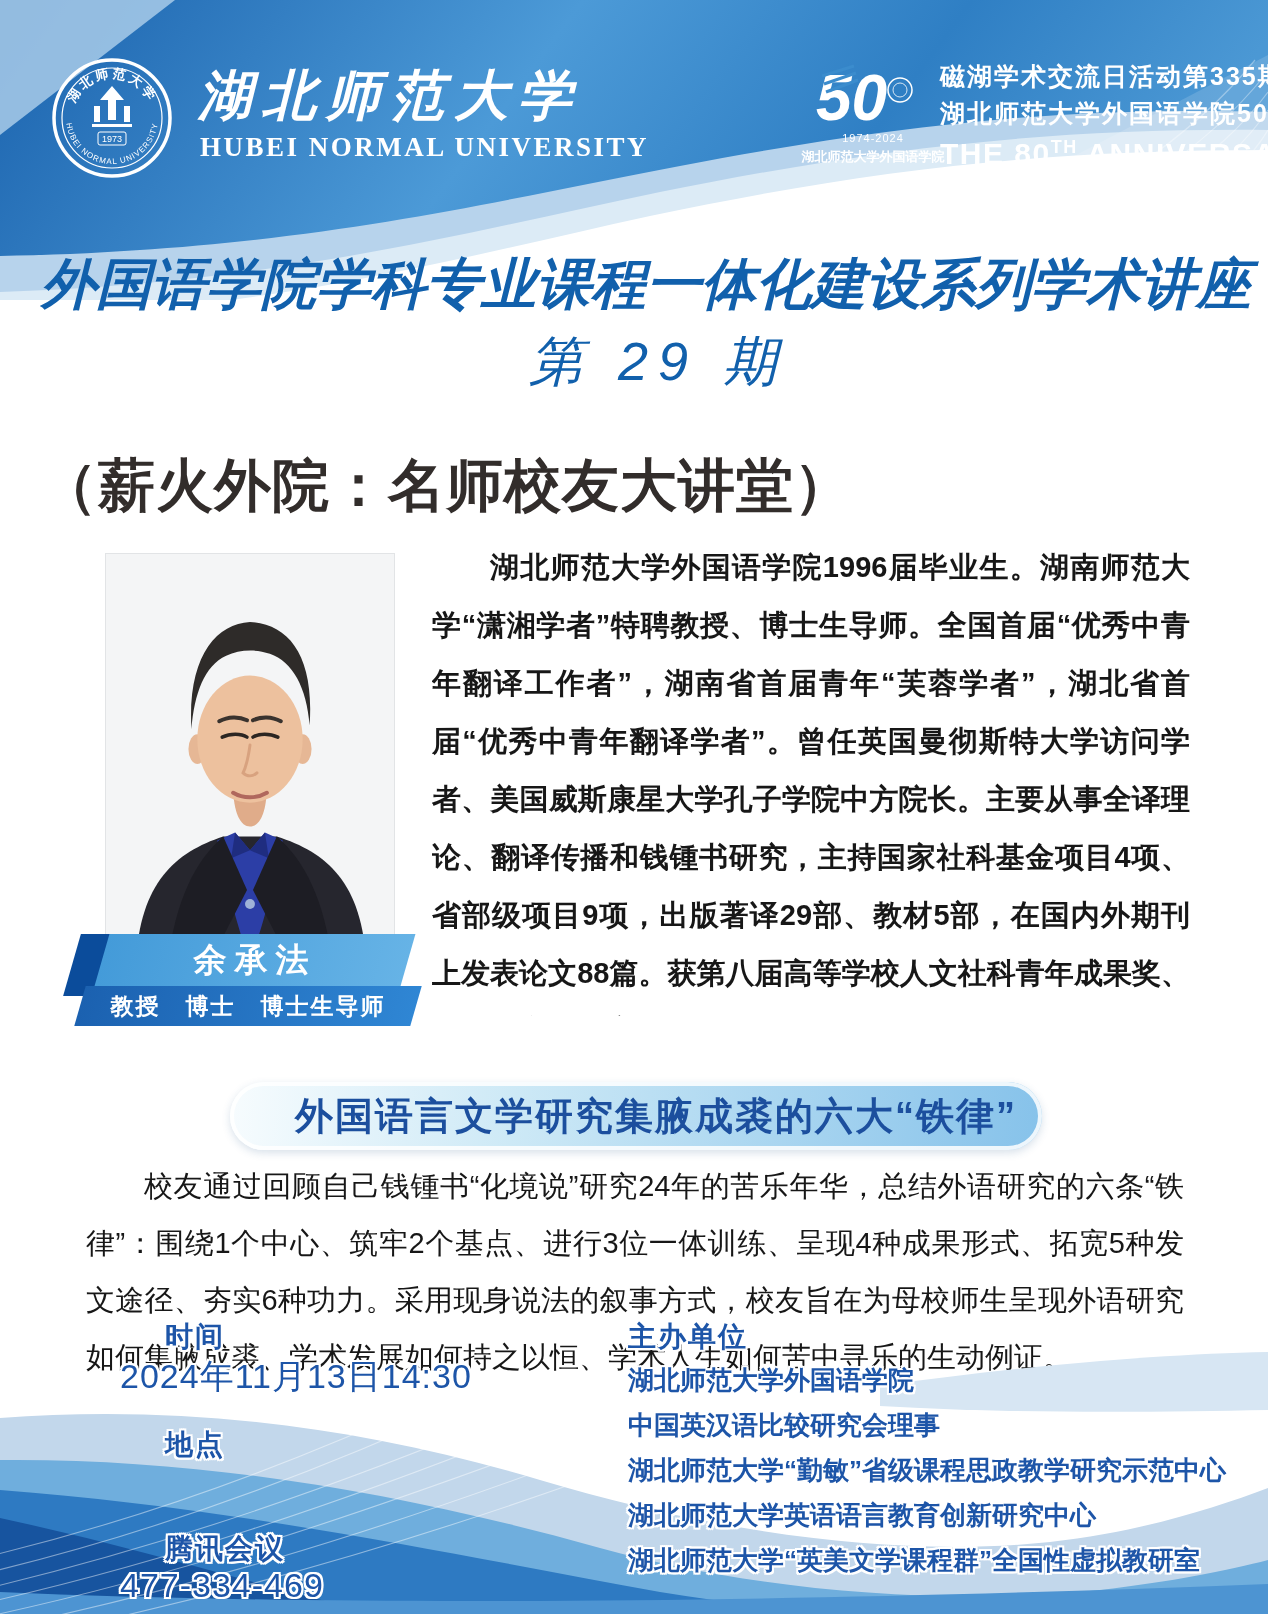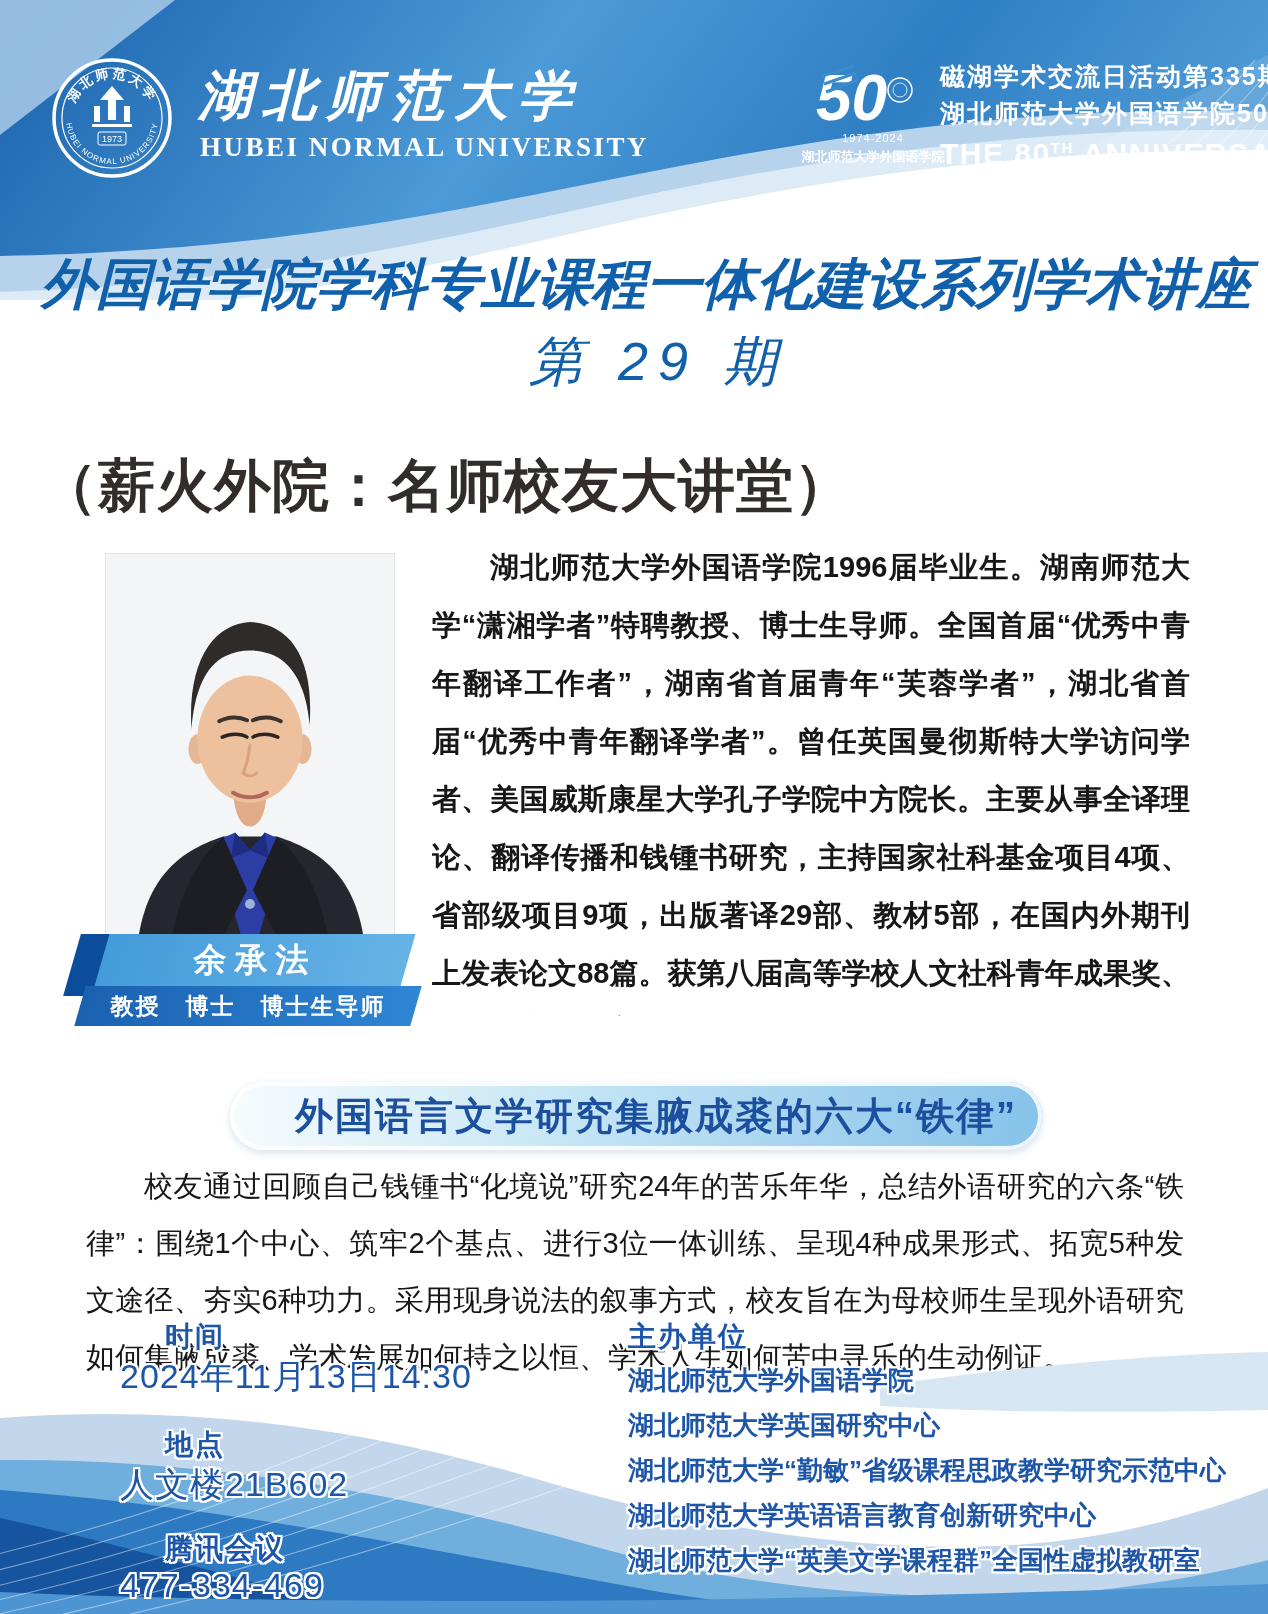--- a/index.html
+++ b/index.html
@@ -17,21 +17,21 @@
     font-family:"DejaVu Serif","Liberation Serif",serif;
   }
   .uni-en{
     position:absolute;top:132px;left:200px;color:#fff;font-size:27px;font-weight:700;
     letter-spacing:2.5px;white-space:nowrap;font-family:"Liberation Serif","DejaVu Serif",serif;
   }
   .anniv-logo{position:absolute;top:58px;left:788px;width:170px;height:112px;overflow:visible;}
   .anniv-lines{position:absolute;top:58px;left:940px;color:#fff;white-space:nowrap;}
   .a-line{font-size:25px;font-weight:700;letter-spacing:2px;line-height:37px;}
   .a-line3{font-size:30px;font-weight:700;letter-spacing:1.5px;margin-top:5px;}
-  .a-line3 sup{font-size:15px;}
+  .a-line3 sup{font-size:18px;}
   
   .main-title{
     position:absolute;top:236px;left:0;width:100%;text-align:center;margin:12px;
     font-size:55px;font-weight:900;font-style:italic;color:#1160ac;letter-spacing:0px;white-space:nowrap;
   }
   .issue{
     position:absolute;top:326px;left:0;width:100%;text-align:center;
     font-size:54px;font-weight:400;font-style:italic;color:#1160ac;letter-spacing:10px;margin-left:24px;
   }
   .subtitle{
@@ -235,28 +235,27 @@
         <path d="M-10,216 C130,182 280,130 440,56"></path>
         <path d="M-20,292 C180,252 370,194 580,116"></path>
         <path d="M-20,306 C190,266 390,210 600,134"></path>
       </g>
     </svg>
 
     <div class="info-lbl outlined" style="left:120px;top:18px">时间</div>
     <div class="info-val outlined" style="left:120px;top:54px">2024年11月13日14:30</div>
 
     <div class="info-lbl outlined" style="left:120px;top:126px">地点</div>
-    <div class="info-val outlined" style="left:120px;top:162px">人文楼21B602</div>
 
     <div class="info-lbl outlined" style="left:120px;top:230px">腾讯会议</div>
     <div class="info-val outlined" style="left:120px;top:266px">477-334-469</div>
 
     <div class="org-lbl outlined">主办单位</div>
     <div class="org-list">
       <div class="org-item outlined">湖北师范大学外国语学院</div>
-      <div class="org-item outlined">湖北师范大学英国研究中心</div>
+      <div class="org-item outlined">中国英汉语比较研究会理事</div>
       <div class="org-item outlined">湖北师范大学“勤敏”省级课程思政教学研究示范中心</div>
       <div class="org-item outlined">湖北师范大学英语语言教育创新研究中心</div>
       <div class="org-item outlined">湖北师范大学“英美文学课程群”全国性虚拟教研室</div>
     </div>
   </div>
 
 </div>
 
 </body></html>

